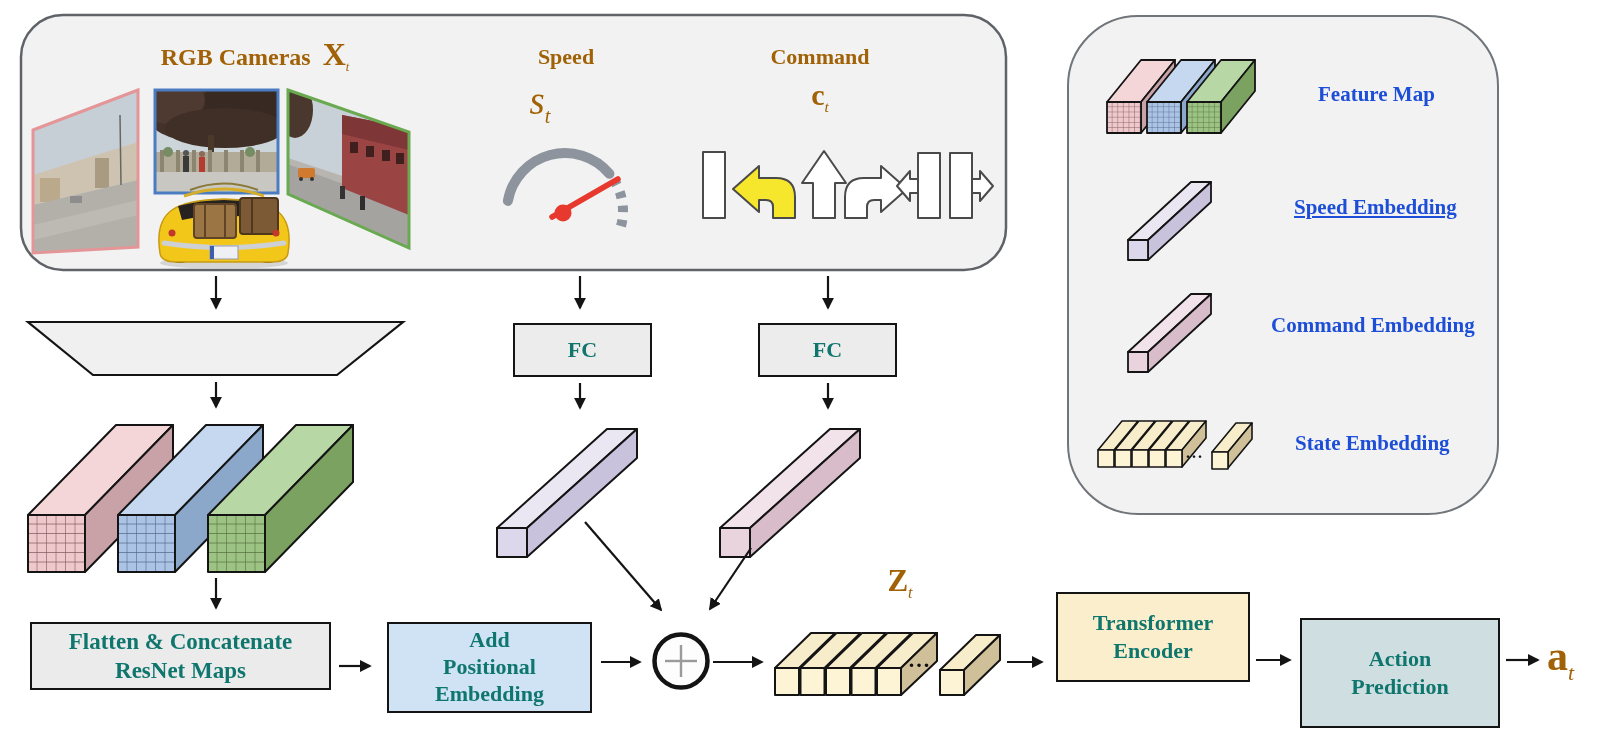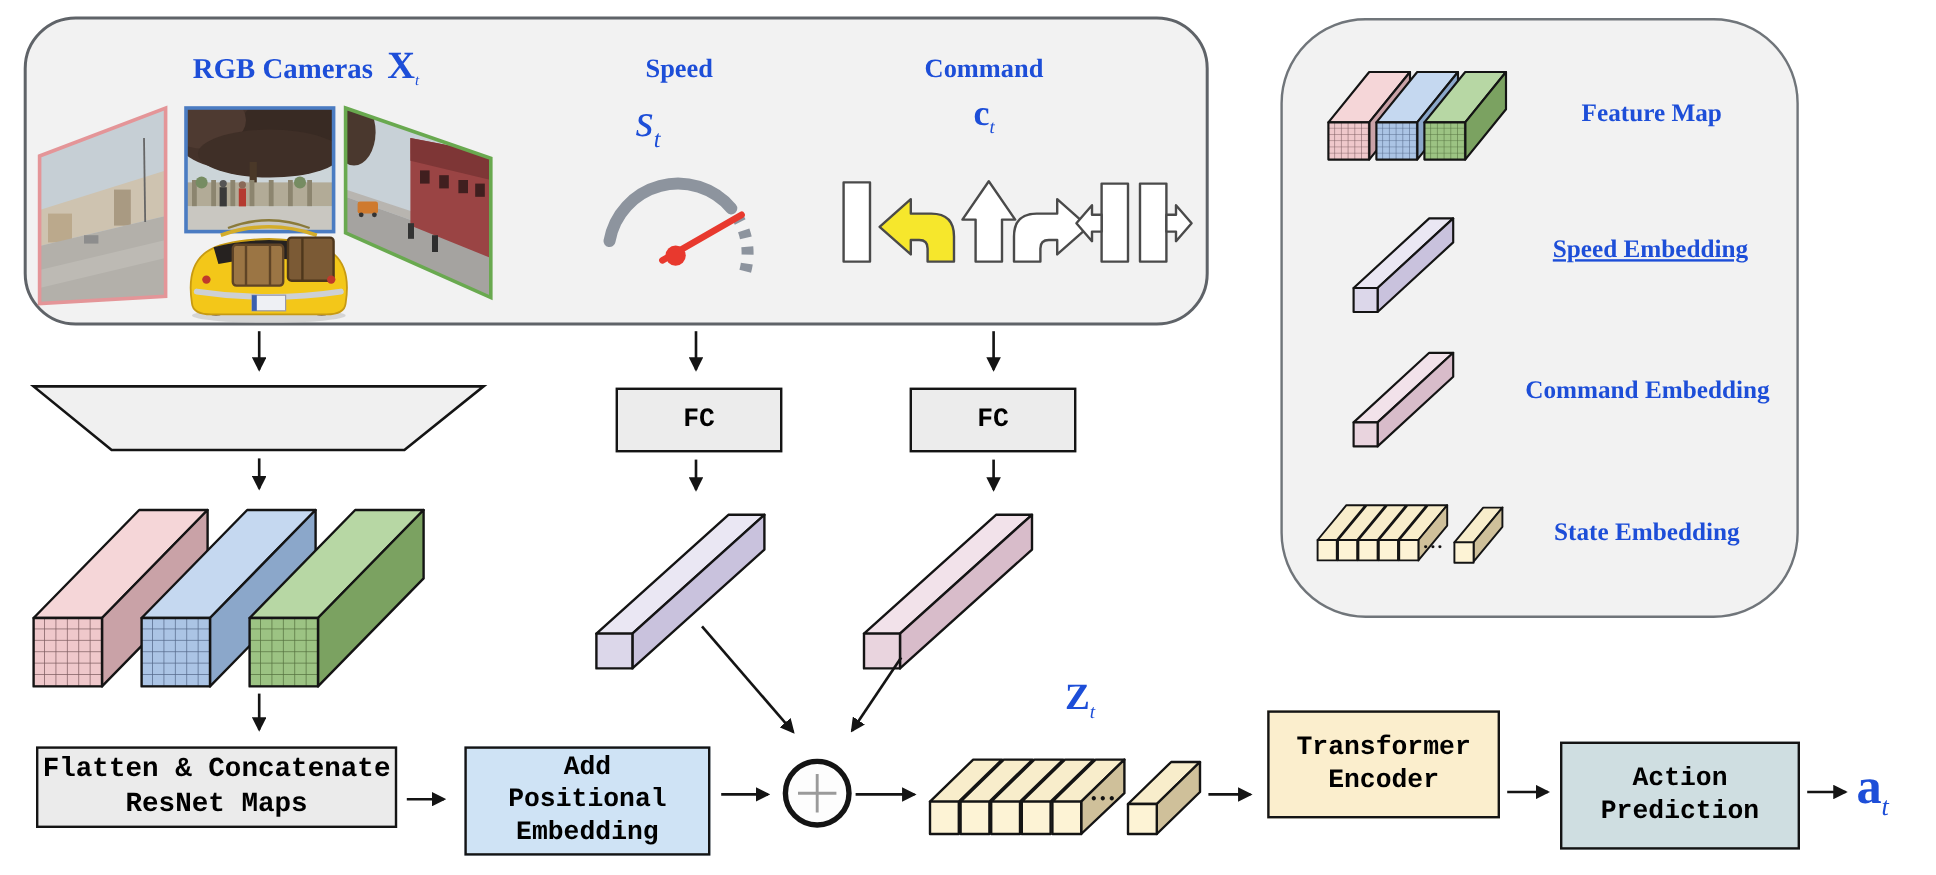--- a/index.html
+++ b/index.html
@@ -1,22 +1,22 @@
 <!DOCTYPE html>
 <html><head>
 <meta charset="utf-8">
 <style>
   html,body{margin:0;padding:0;background:#fff;}
   .stage{position:relative;width:1613px;height:729px;background:#ffffff;overflow:hidden;
          font-family:"Liberation Serif","DejaVu Serif",serif;color:#111;}
   .layer{position:absolute;left:0;top:0;}
-  .lbl{position:absolute;text-align:center;font-weight:bold;color:#1d4ed8;white-space:nowrap;}
+  .lbl{position:absolute;text-align:center;font-weight:bold;color:#a16207;white-space:nowrap;}
   .box{position:absolute;display:flex;flex-direction:column;align-items:center;justify-content:center;
-       text-align:center;font-weight:bold;color:#000000;border:2.5px solid #141414;box-sizing:border-box;
-       line-height:1.28;font-family:Liberation Mono, monospace;}
+       text-align:center;font-weight:bold;color:#0f766e;border:2.5px solid #141414;box-sizing:border-box;
+       line-height:1.28;}
   .msym{font-weight:bold;}
   .mital{font-style:italic;font-weight:normal;}
   .msub{font-style:italic;font-weight:normal;font-size:0.52em;vertical-align:-0.45em;} .f22{font-size:22px;} .f23{font-size:23px;} .f24{font-size:24px;}
   .legend-lbl{position:absolute;font-weight:bold;font-size:21px;color:#1d4ed8;white-space:nowrap;}
   .dots{position:absolute;font-weight:bold;color:#111;text-align:center;letter-spacing:2px;}
 </style>
 </head>
 <body>
 
 <div class="stage">
@@ -314,21 +314,21 @@
 </div>
 <div class="box f22" style="left:387px;top:622px;width:205px;height:91px;background:#cfe3f5;line-height:1.22;">
   <span>Add</span>
   <span>Positional</span>
   <span>Embedding</span>
 </div>
 <div class="box f22" style="left:1056px;top:592px;width:194px;height:90px;background:#fbeecd;">
   <span>Transformer</span>
   <span>Encoder</span>
 </div>
-<div class="box f22" style="left:1300px;top:618px;width:200px;height:90px;background:#cfdee1;">
+<div class="box f22" style="left:1300px;top:618px;width:200px;height:110px;background:#cfdee1;">
   <span>Action</span>
   <span>Prediction</span>
 </div>
 
 <div class="lbl" style="left:850px;top:563px;width:100px;font-size:31px;">
   <span class="msym">Z</span><sub class="msub">t</sub>
 </div>
 <div class="dots" style="left:898px;top:647px;width:44px;font-size:22px;">...</div>
 <div class="dots" style="left:1180px;top:444px;width:30px;font-size:16px;">...</div>
 

